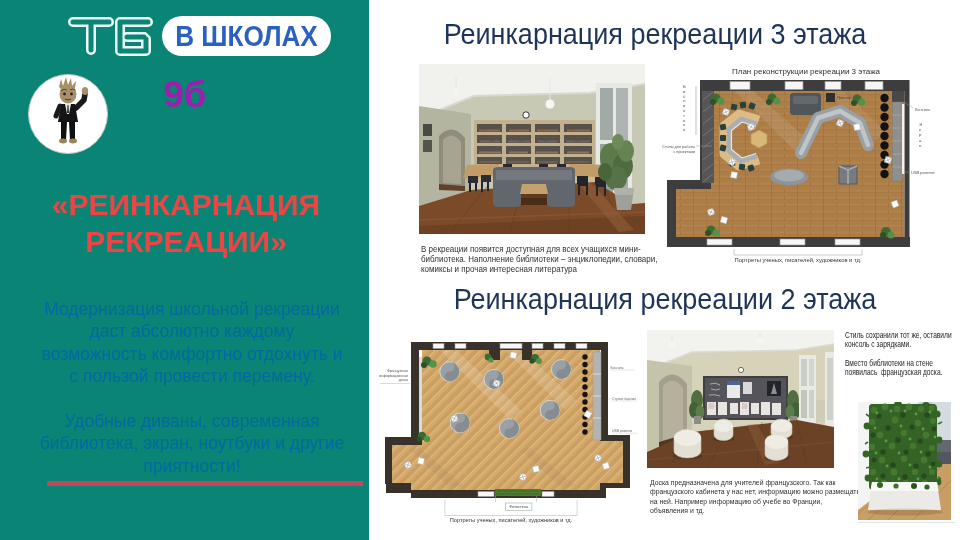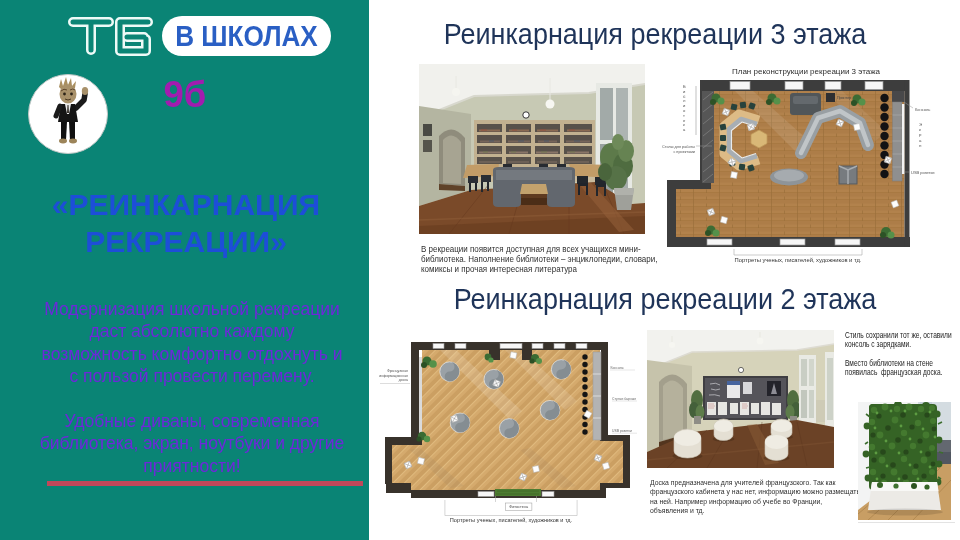--- a/index.html
+++ b/index.html
@@ -53,24 +53,24 @@
   <ellipse cx="35" cy="67" rx="4" ry="2.4" fill="#9c8459"></ellipse>
   <ellipse cx="45" cy="67" rx="4" ry="2.4" fill="#9c8459"></ellipse>
 
   <path d="M32 32 L28 42" stroke="#1a1a1a" stroke-width="5" stroke-linecap="round"></path>
 </svg>
 
 <div class="abs" style="left:120px;top:74px;width:130px;text-align:center;font-weight:bold;
      font-size:36.5px;color:#a21caf;">9б</div>
 
 <div class="abs" style="left:0px;top:187px;width:372px;text-align:center;font-weight:bold;
-     font-size:30px;line-height:36.7px;color:#1d4ed8;">«РЕИНКАРНАЦИЯ<br>РЕКРЕАЦИИ»</div>
+     font-size:30px;line-height:36.7px;color:#ef4444;">«РЕИНКАРНАЦИЯ<br>РЕКРЕАЦИИ»</div>
 
 <div class="abs" style="left:14px;top:298px;width:356px;text-align:center;
-     font-size:17.5px;line-height:22.4px;color:#6d28d9;">Модернизация школьной рекреации даст&nbsp;абсолютно каждому возможность&nbsp;комфортно отдохнуть&nbsp;и с&nbsp;пользой провести перемену.<br><br>Удобные диваны, современная библиотека, экран, ноутбуки и&nbsp;другие приятности!</div>
+     font-size:17.5px;line-height:22.4px;color:#0369a1;">Модернизация школьной рекреации даст&nbsp;абсолютно каждому возможность&nbsp;комфортно отдохнуть&nbsp;и с&nbsp;пользой провести перемену.<br><br>Удобные диваны, современная библиотека, экран, ноутбуки и&nbsp;другие приятности!</div>
 
 <div class="abs" style="left:47px;top:481px;width:316px;height:4.5px;background:#c0485a;"></div>
 
 <div class="abs" style="left:380px;top:17px;width:550px;text-align:center;font-size:30px;
      color:#1f3459;transform:scaleX(0.9);">Реинкарнация рекреации 3 этажа</div>
 
 <svg class="abs" style="left:419px;top:64px;" width="226" height="170" viewBox="0 0 226 170">
 
   <rect width="226" height="170" fill="#c7c9b4"></rect>
 

